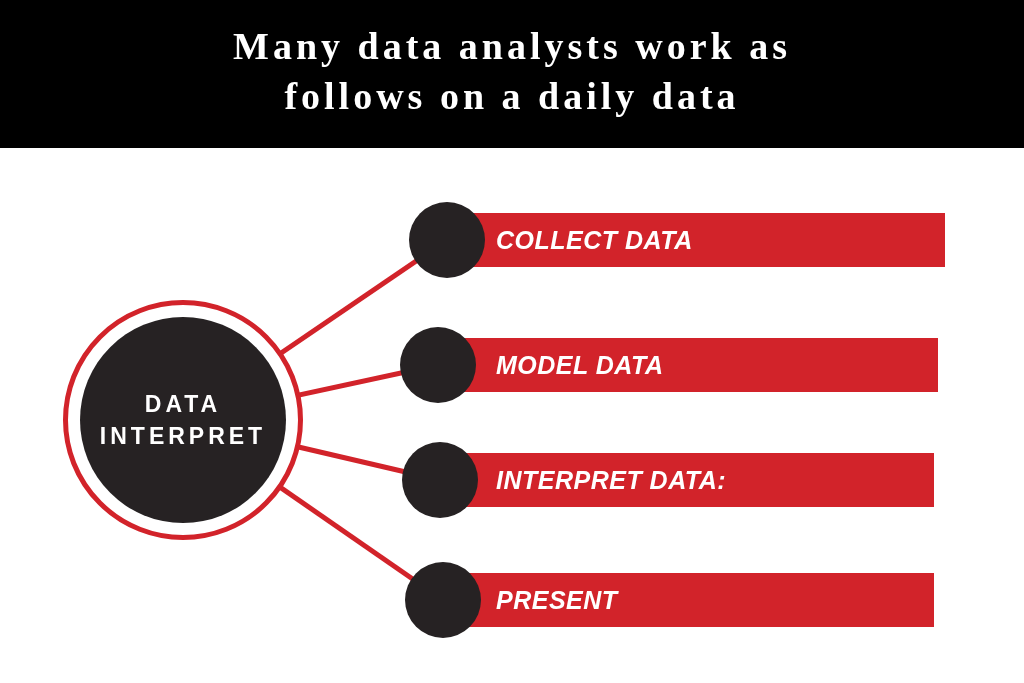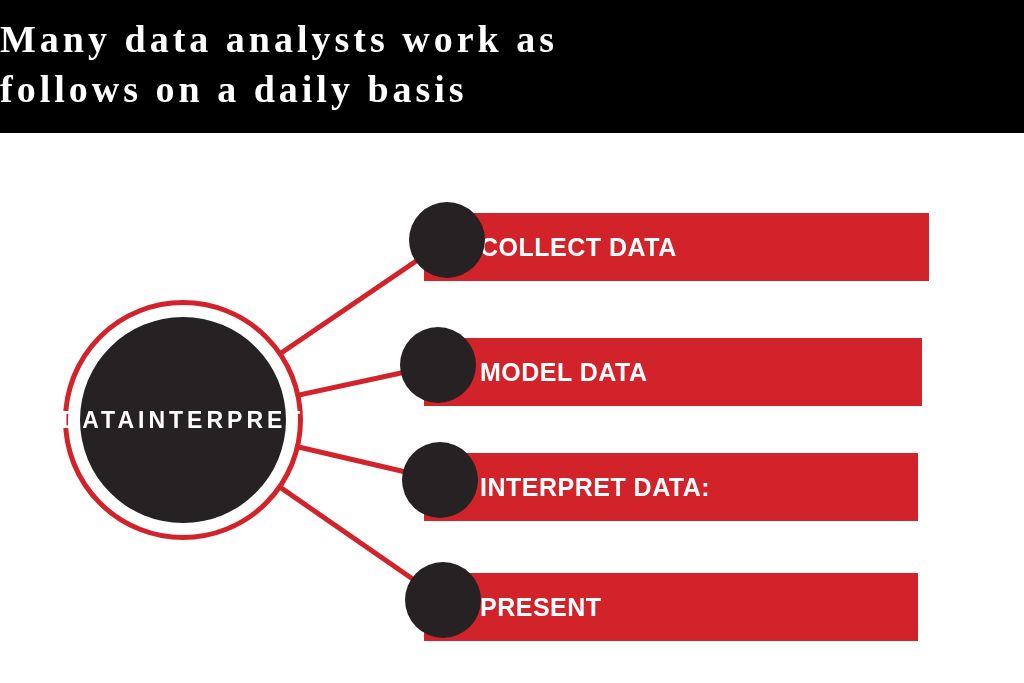--- a/index.html
+++ b/index.html
@@ -13,23 +13,23 @@
   .stage{
     position:relative;
     width:1024px;height:683px;
     background:var(--background);
     overflow:hidden;
     font-family:"Liberation Sans",sans-serif;
     margin:0 auto;
   }
   
   .header{
-    position:absolute;left:0;top:0;width:1024px;height:133px;
+    position:absolute;left:0;top:0;width:1024px;height:148px;
     background:var(--header-bg);
-    display:flex;flex-direction:column;align-items:flex-start;justify-content:center;
+    display:flex;flex-direction:column;align-items:center;justify-content:center;
     padding-bottom:6px;box-sizing:border-box;
   }
   .header .title-line{
     color:var(--text-light);
     font-family:"Liberation Serif",serif;
     font-weight:700;
     font-size:38px;
     line-height:50px;
     letter-spacing:4px;
     white-space:nowrap;
@@ -45,35 +45,36 @@
     width:230px;height:230px;border-radius:50%;
     background:var(--background);
     border:5px solid var(--accent-red);
     box-sizing:content-box;
     z-index:3;
   }
   .hub-circle{
     position:absolute;left:80px;top:317px;
     width:206px;height:206px;border-radius:50%;
     background:var(--dark);
-    display:flex;flex-direction:row;align-items:center;justify-content:center;
+    display:flex;flex-direction:column;align-items:center;justify-content:center;
     z-index:4;
   }
   .hub-circle .hub-line{
     color:var(--text-light);
     font-weight:700;font-size:23px;letter-spacing:4px;
     line-height:32px;white-space:nowrap;
   }
   
   .bar{
-    position:absolute;left:424px;height:68px;
+    position:absolute;left:440px;height:54px;
     background:var(--accent-red);
     display:flex;align-items:center;
     padding-left:56px;box-sizing:border-box;
     z-index:2;
+    font-style:italic;
   }
   .bar .bar-label{
     color:var(--text-light);
     font-weight:700;font-size:25px;letter-spacing:0.5px;
     white-space:nowrap;
   }
   .bar-0{top:213px;width:505px;}
   .bar-1{top:338px;width:498px;}
   .bar-2{top:453px;width:494px;}
   .bar-3{top:573px;width:494px;text-align:right;}
@@ -87,21 +88,21 @@
   .dot-2{left:402px;top:442px;}
   .dot-3{left:405px;top:562px;}
 </style>
 </head>
 <body>
 
 <div class="stage">
 
   <div class="header">
     <div class="title-line">Many data analysts work as</div>
-    <div class="title-line">follows on a daily basis</div>
+    <div class="title-line">follows on a daily data</div>
   </div>
 
   <svg class="connectors" viewBox="0 0 1024 683" aria-hidden="true">
     <line x1="183" y1="420" x2="447" y2="240" stroke="currentColor" stroke-width="5"></line>
     <line x1="183" y1="420" x2="438" y2="365" stroke="currentColor" stroke-width="5"></line>
     <line x1="183" y1="420" x2="440" y2="480" stroke="currentColor" stroke-width="5"></line>
     <line x1="183" y1="420" x2="443" y2="600" stroke="currentColor" stroke-width="5"></line>
   </svg>
 
   <div class="bar bar-0">

